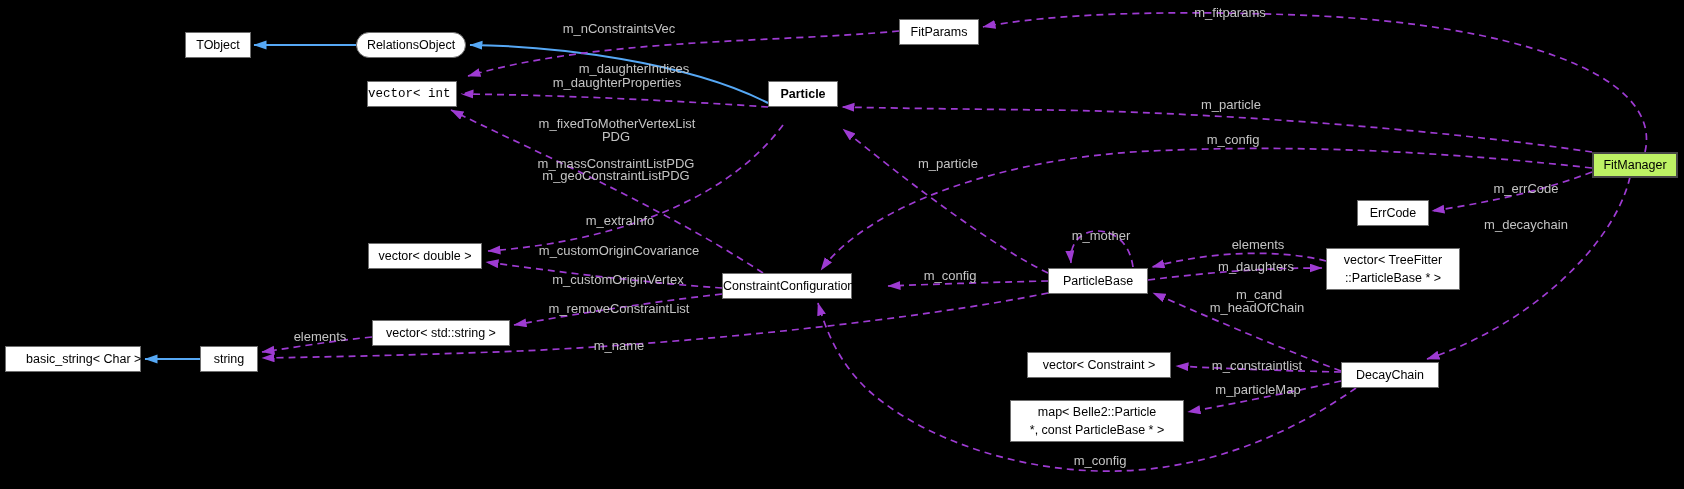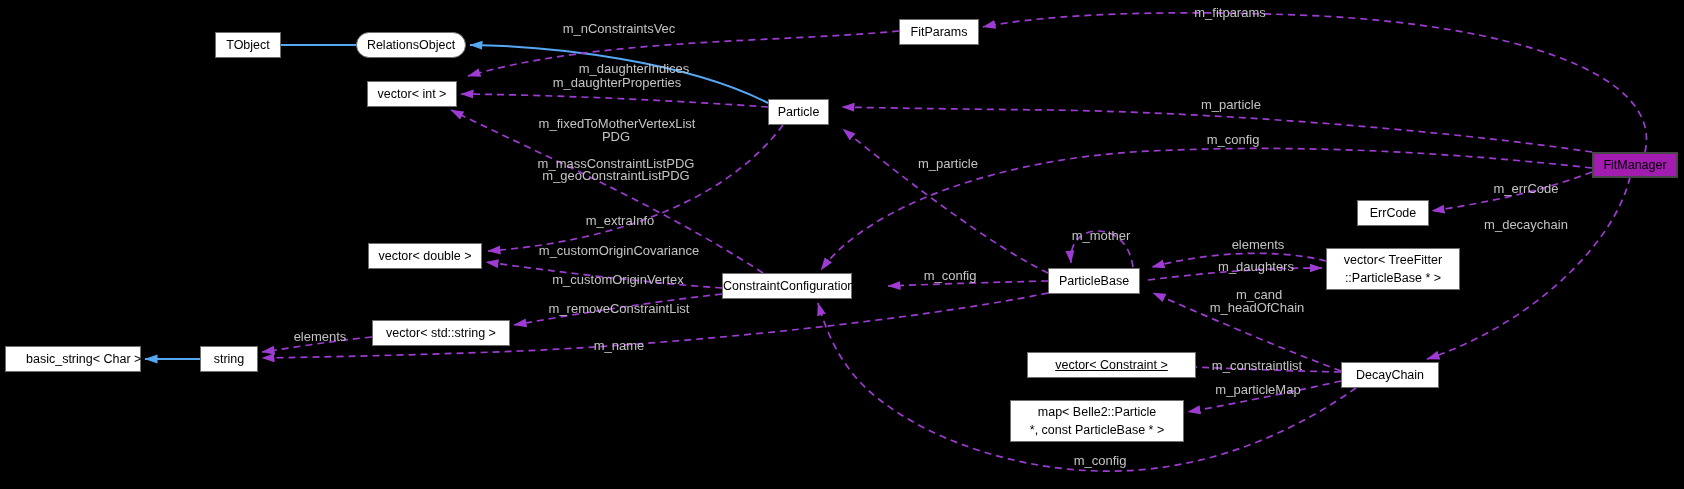--- a/index.html
+++ b/index.html
@@ -4,21 +4,21 @@
 <style>
   html,body{margin:0;padding:0;background:#000;}
   #canvas{position:relative;width:1684px;height:489px;background:#000;overflow:hidden;
           font-family:"Liberation Sans",sans-serif;}
   #edges{position:absolute;left:0;top:0;z-index:1;}
   .node{position:absolute;z-index:3;box-sizing:border-box;background:#fff;
         border:1px solid #6e6e6e;color:#000;text-align:center;
         font-size:12.5px;height:26px;line-height:24px;white-space:nowrap;}
   .node.two{height:42px;line-height:18px;padding-top:2px;}
   .node.two span{display:block;}
-  .node.hl{background:#a21caf;border:2px solid #474747;line-height:22px;}
+  .node.hl{background:#bef264;border:2px solid #474747;line-height:22px;}
   .elabel{position:absolute;z-index:2;color:#c3c3c3;font-size:13px;line-height:13px;
           transform:translateX(-50%);white-space:nowrap;}
   .u{stroke:#9e3bd2;stroke-width:1.7;fill:none;stroke-dasharray:7 5;}
   .b{stroke:#56a8f5;stroke-width:2;fill:none;}
 </style>
 </head>
 <body>
 
 <div id="canvas">
 
@@ -53,35 +53,35 @@
     <path class="u" d="M 1592,172 C 1540,192 1484,203 1432,211" marker-end="url(#arrU)"></path>
     <path class="u" d="M 1630,177 C 1614,246 1528,326 1427,359" marker-end="url(#arrU)"></path>
     <path class="u" d="M 1645,152 C 1664,70 1500,25 1320,16 C 1170,9 1046,14 983,27" marker-end="url(#arrU)"></path>
     <path class="u" d="M 1592,152 C 1430,128 1200,112 1050,110 C 950,109 884,108 842,107" marker-end="url(#arrU)"></path>
     <path class="u" d="M 1592,168 C 1420,149 1278,145 1150,151 C 1000,158 868,206 821,270" marker-end="url(#arrU)"></path>
     <path class="u" d="M 1341,372 C 1292,371 1234,369 1176,366" marker-end="url(#arrU)"></path>
     <path class="u" d="M 1341,381 C 1296,391 1248,401 1188,412" marker-end="url(#arrU)"></path>
     <path class="u" d="M 1356,388 C 1302,426 1228,463 1138,470 C 1038,478 928,444 868,390 C 838,362 826,330 818,303" marker-end="url(#arrU)"></path>
   </svg>
 
-  <div class="node" style="left:185px;top:32px;width:66px;margin-left:30px;">TObject</div>
+  <div class="node" style="left:185px;top:32px;width:66px;">TObject</div>
   <div class="node" style="left:356px;top:32px;width:110px;border-radius:13px;">RelationsObject</div>
-  <div class="node" style="left:367px;top:81px;width:90px;">vector&lt; int &gt;</div>
+  <div class="node" style="left:367px;top:81px;width:90px;font-family:Liberation Mono, monospace;">vector&lt; int &gt;</div>
   <div class="node" style="left:899px;top:19px;width:80px;">FitParams</div>
-  <div class="node" style="left:768px;top:99px;width:61px;">Particle</div>
+  <div class="node" style="left:768px;top:81px;width:70px;font-weight:bold;">Particle</div>
   <div class="node" style="left:368px;top:243px;width:114px;">vector&lt; double &gt;</div>
   <div class="node" style="left:722px;top:273px;width:130px;">ConstraintConfiguration</div>
-  <div class="node" style="left:1048px;top:268px;width:92px;">ParticleBase</div>
+  <div class="node" style="left:1048px;top:268px;width:100px;">ParticleBase</div>
   <div class="node" style="left:1357px;top:200px;width:72px;">ErrCode</div>
   <div class="node two" style="left:1326px;top:248px;width:134px;">
     <span>vector&lt; TreeFitter</span>
     <span>::ParticleBase * &gt;</span>
   </div>
   <div class="node" style="left:1341px;top:362px;width:98px;">DecayChain</div>
-  <div class="node" style="left:1027px;top:352px;width:169px;text-decoration:underline;">vector&lt; Constraint &gt;</div>
+  <div class="node" style="left:1027px;top:352px;width:144px;">vector&lt; Constraint &gt;</div>
   <div class="node two" style="left:1010px;top:400px;width:174px;">
     <span>map&lt; Belle2::Particle</span>
     <span>*, const ParticleBase * &gt;</span>
   </div>
   <div class="node" style="left:372px;top:320px;width:138px;">vector&lt; std::string &gt;</div>
   <div class="node" style="left:200px;top:346px;width:58px;">string</div>
   <div class="node" style="left:5px;top:346px;width:136px;padding-left:20px;">basic_string&lt; Char &gt;</div>
   <div class="node hl" style="left:1592px;top:152px;width:86px;">FitManager</div>
 
   <div class="elabel" style="left:1230px;top:6px;">m_fitparams</div>

